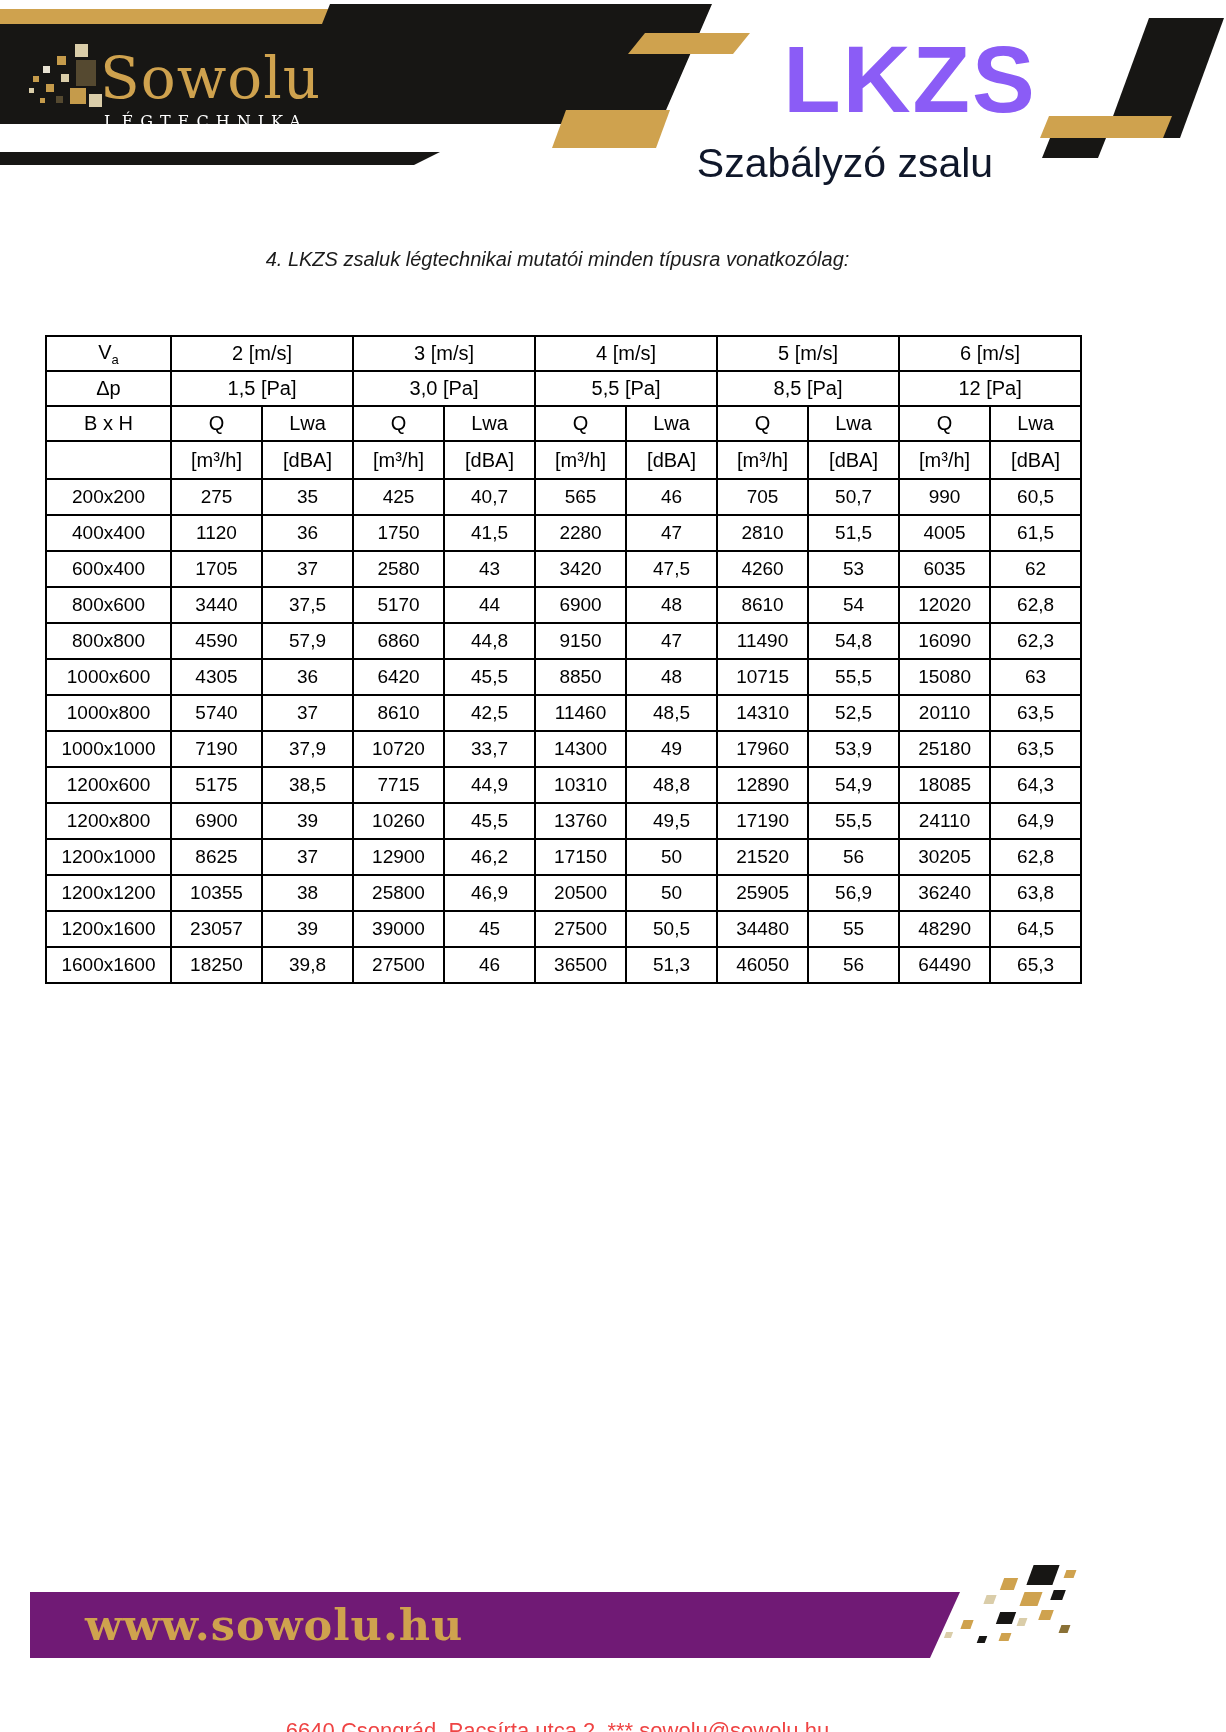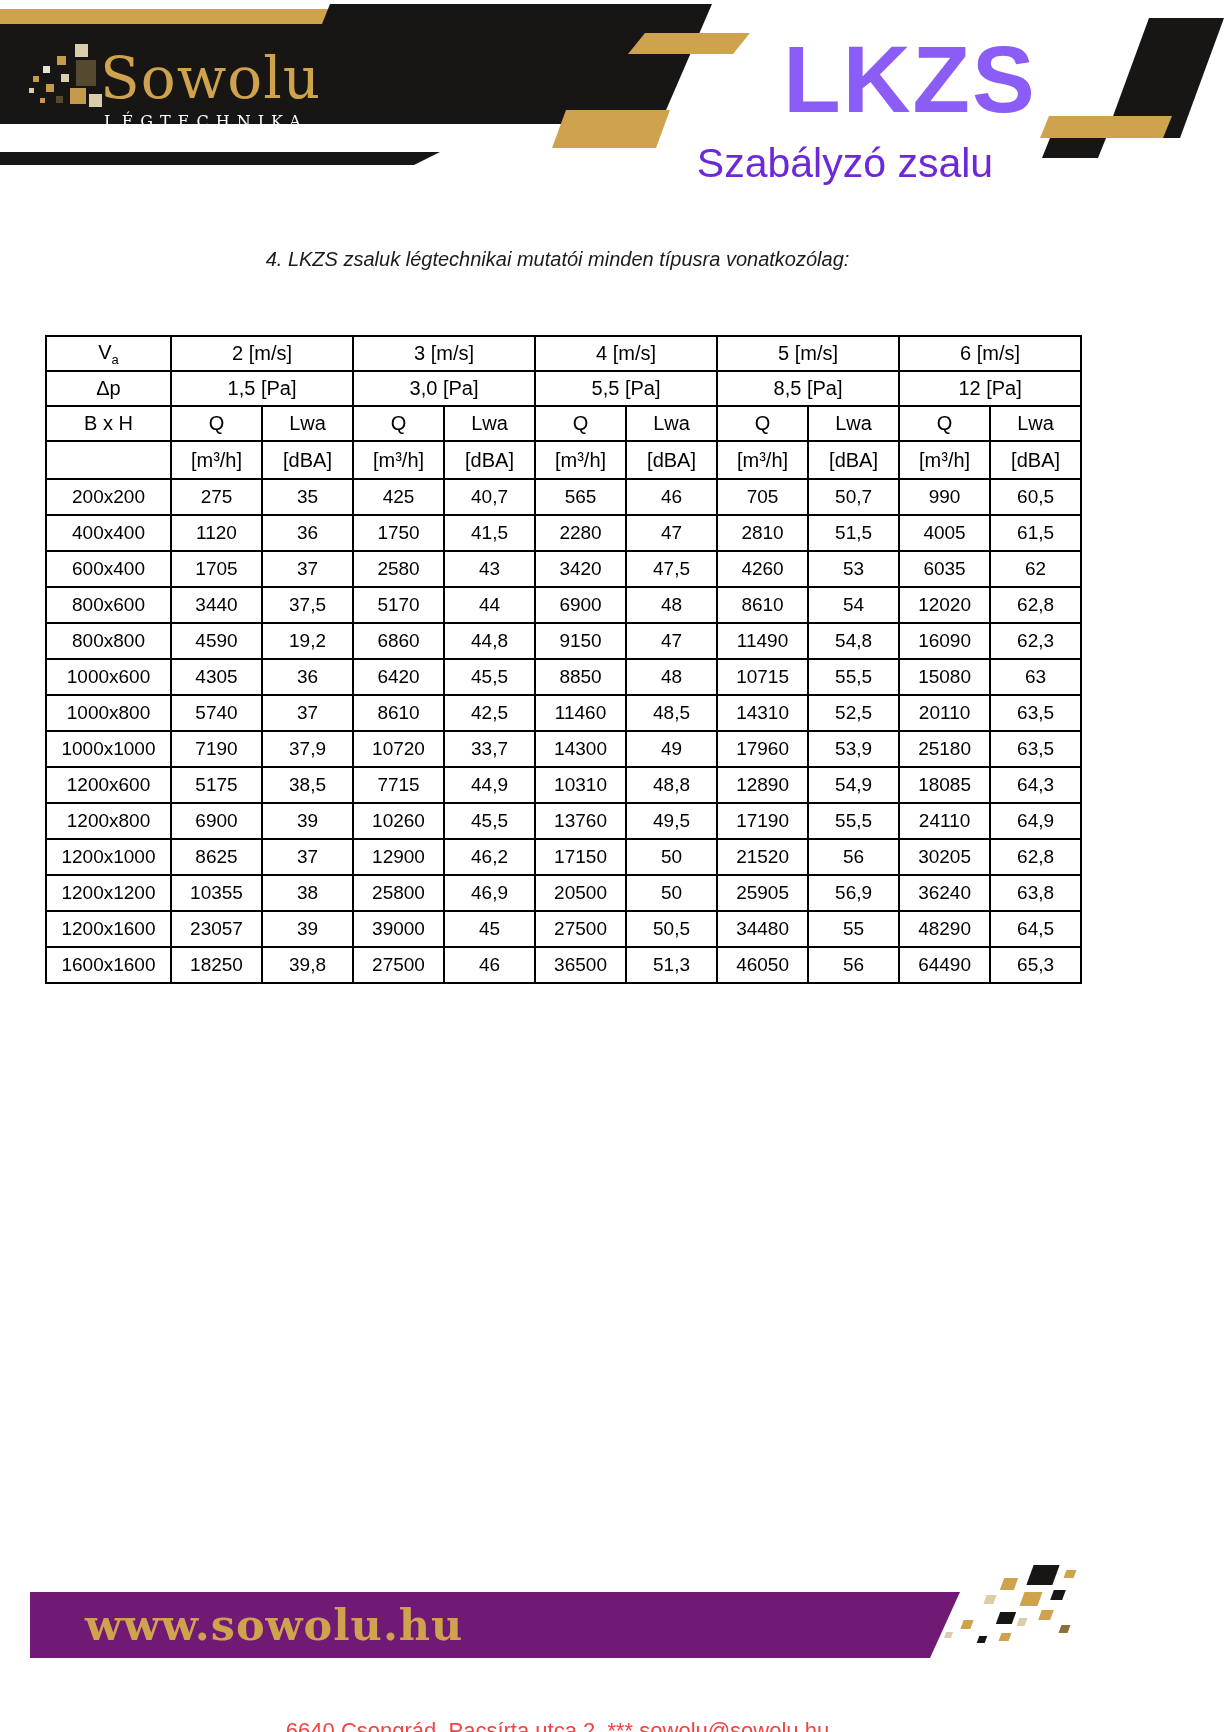--- a/index.html
+++ b/index.html
@@ -32,21 +32,21 @@
   .logo-brand{position:absolute;left:100px;top:40px;font-family:"DejaVu Serif",serif;
     font-size:58px;color:#CFA24E;letter-spacing:1px;}
   .logo-sub{position:absolute;left:104px;top:108px;font-family:"DejaVu Serif",serif;
     font-size:16px;color:#fff;letter-spacing:7px;}
   .sq{position:absolute;}
 
   
   .product-code{position:absolute;left:720px;top:26px;width:380px;text-align:center;
     font-size:94px;font-weight:bold;color:#8b5cf6;letter-spacing:2px;}
   .product-name{position:absolute;left:650px;top:140px;width:390px;text-align:center;
-    font-size:41px;color:#6d28d9;}
+    font-size:41px;color:#0f172a;}
 
   
   .doc-title{position:absolute;left:0;top:248px;width:1115px;text-align:center;
     font-size:20px;font-style:italic;color:#1b1b1b;}
 
   
   table.data{position:absolute;left:45px;top:335px;border-collapse:collapse;
     table-layout:fixed;width:1035px;}
   table.data td{border:2px solid #000;text-align:center;padding:0;
     font-size:20px;color:#000;height:33px;}
@@ -207,21 +207,21 @@
     <td class="lwa">48</td>
     <td class="q">8610</td>
     <td class="lwa">54</td>
     <td class="q">12020</td>
     <td class="lwa">62,8</td>
   </tr>
 
   <tr>
     <td class="c-size">800x800</td>
     <td class="q">4590</td>
-    <td class="lwa">19,2</td>
+    <td class="lwa">57,9</td>
     <td class="q">6860</td>
     <td class="lwa">44,8</td>
     <td class="q">9150</td>
     <td class="lwa">47</td>
     <td class="q">11490</td>
     <td class="lwa">54,8</td>
     <td class="q">16090</td>
     <td class="lwa">62,3</td>
   </tr>
 

